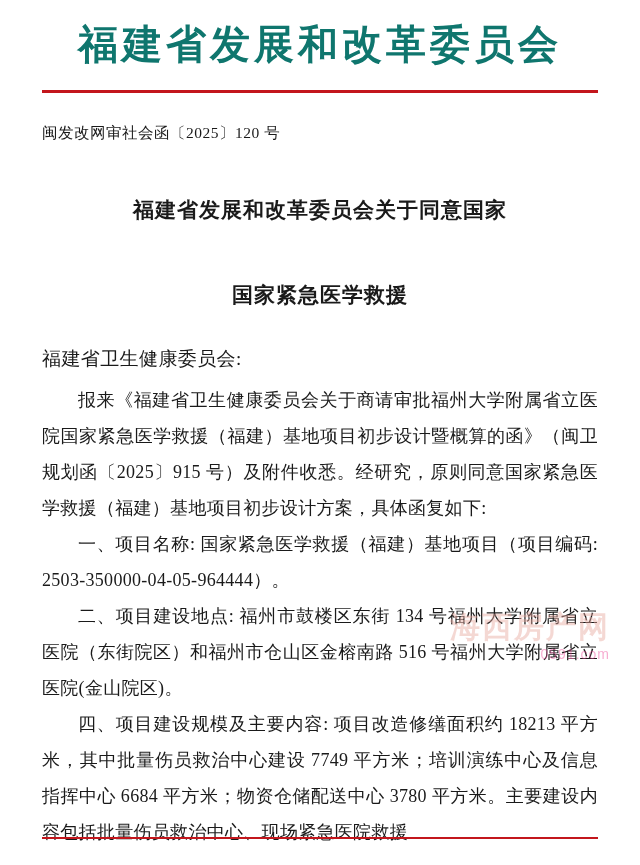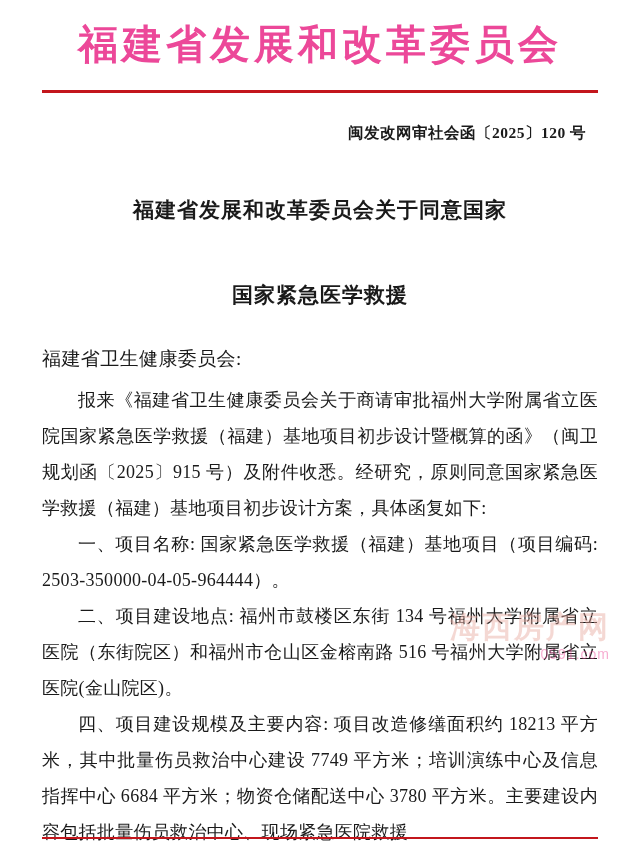--- a/index.html
+++ b/index.html
@@ -20,40 +20,39 @@
     width: 640px;
     height: 865px;
     box-sizing: border-box;
     padding: 0 42px;
   }
   .masthead {
     text-align: center;
     padding-top: 22px;
   }
   .masthead-title {
-    color: #ec4899;
+    color: #0f766e;
     font-family: "Liberation Serif", "DejaVu Serif", serif;
     font-weight: bold;
     font-size: 40px;
     letter-spacing: 4px;
     line-height: 1.15;
     white-space: nowrap;
   }
   .masthead-rule {
     margin-top: 22px;
     height: 3px;
     background: #c3161c;
   }
   .doc-number {
     margin-top: 30px;
-    text-align: right;
+    text-align: left;
     font-size: 15.5px;
     letter-spacing: 0.5px;
     padding-right: 12px;
-    font-weight: bold;
   }
   .doc-title {
     margin-top: 34px;
     text-align: center;
     font-weight: bold;
     font-size: 21px;
     line-height: 1.75;
     letter-spacing: 1px;
   }
   .doc-title div {

